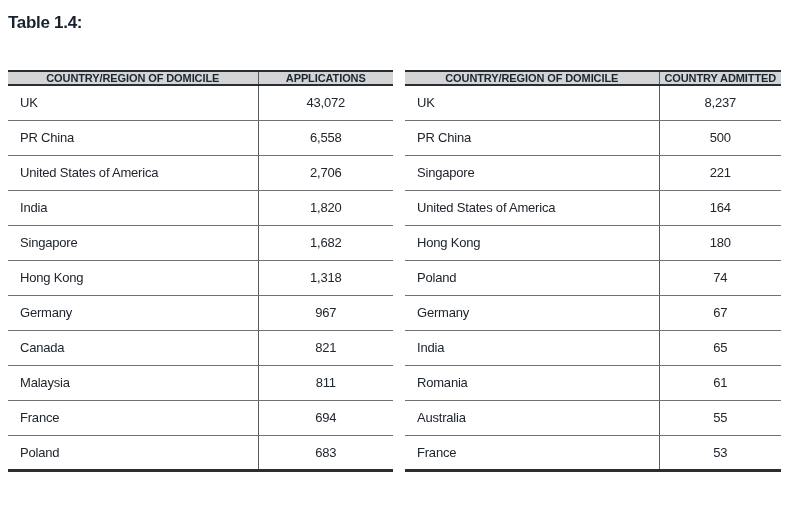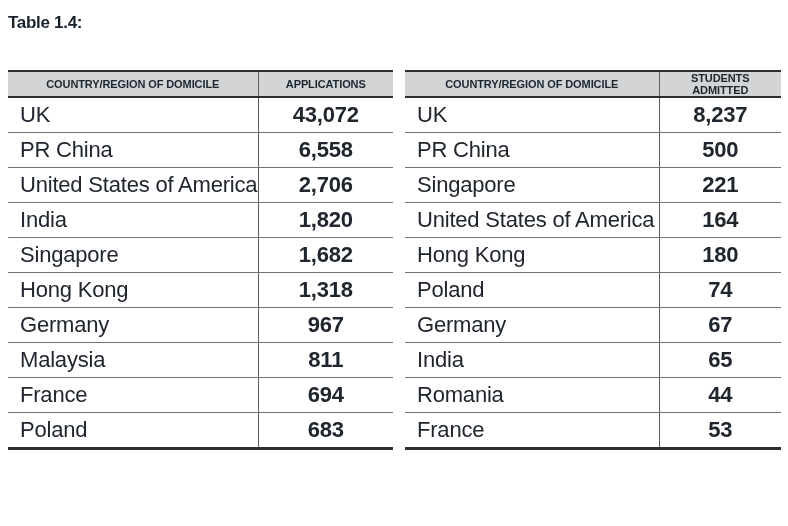--- a/index.html
+++ b/index.html
@@ -47,36 +47,36 @@
   }
   table.left-table  { width: 385px; }
   table.right-table { width: 376px; }
 
   th {
     background: var(--header-bg);
     color: var(--header-text);
     font-size: 11px;
     font-weight: bold;
     text-align: center;
-    height: 26px;
+    height: 14px;
     letter-spacing: -0.1px;
     border-top: 2px solid var(--thick-border);
     border-bottom: 2px solid var(--thick-border);
     padding: 0 4px;
   }
   td {
     color: var(--body-text);
-    font-size: 22px;
+    font-size: 13px;
     height: 35px;
     letter-spacing: -0.2px;
     border-bottom: 1px solid var(--thin-border);
     padding: 0 0 0 12px;
     vertical-align: middle;
   }
-  td.num { text-align: center; padding: 4px; font-weight: bold; }
+  td.num { text-align: center; padding: 4px; }
   tbody tr:last-child td { border-bottom: 3px solid var(--thick-border); }
 
   th:first-child, td:first-child { border-right: 1.5px solid var(--divider); }
 
   table.left-table  th:first-child, table.left-table  td:first-child { width: 250px; }
   table.left-table  th:last-child,  table.left-table  td:last-child  { width: 135px; }
   table.right-table th:first-child, table.right-table td:first-child { width: 254px; }
   table.right-table th:last-child,  table.right-table td:last-child  { width: 122px; }
 </style>
 </head>
@@ -121,39 +121,43 @@
           </tr>
           <tr>
             <td>Hong Kong</td>
             <td class="num">1,318</td>
           </tr>
           <tr>
             <td>Germany</td>
             <td class="num">967</td>
           </tr>
           <tr>
+            <td>Canada</td>
+            <td class="num">821</td>
+          </tr>
+          <tr>
             <td>Malaysia</td>
             <td class="num">811</td>
           </tr>
           <tr>
             <td>France</td>
             <td class="num">694</td>
           </tr>
           <tr>
             <td>Poland</td>
             <td class="num">683</td>
           </tr>
         </tbody>
     </table>
 
     <table class="right-table">
       <thead>
           <tr>
             <th>COUNTRY/REGION OF DOMICILE</th>
-            <th>STUDENTS ADMITTED</th>
+            <th>COUNTRY ADMITTED</th>
           </tr>
         </thead>
       <tbody>
           <tr>
             <td>UK</td>
             <td class="num">8,237</td>
           </tr>
           <tr>
             <td>PR China</td>
             <td class="num">500</td>
@@ -177,21 +181,25 @@
           <tr>
             <td>Germany</td>
             <td class="num">67</td>
           </tr>
           <tr>
             <td>India</td>
             <td class="num">65</td>
           </tr>
           <tr>
             <td>Romania</td>
-            <td class="num">44</td>
+            <td class="num">61</td>
+          </tr>
+          <tr>
+            <td>Australia</td>
+            <td class="num">55</td>
           </tr>
           <tr>
             <td>France</td>
             <td class="num">53</td>
           </tr>
         </tbody>
     </table>
   </div>
 
 </div>

